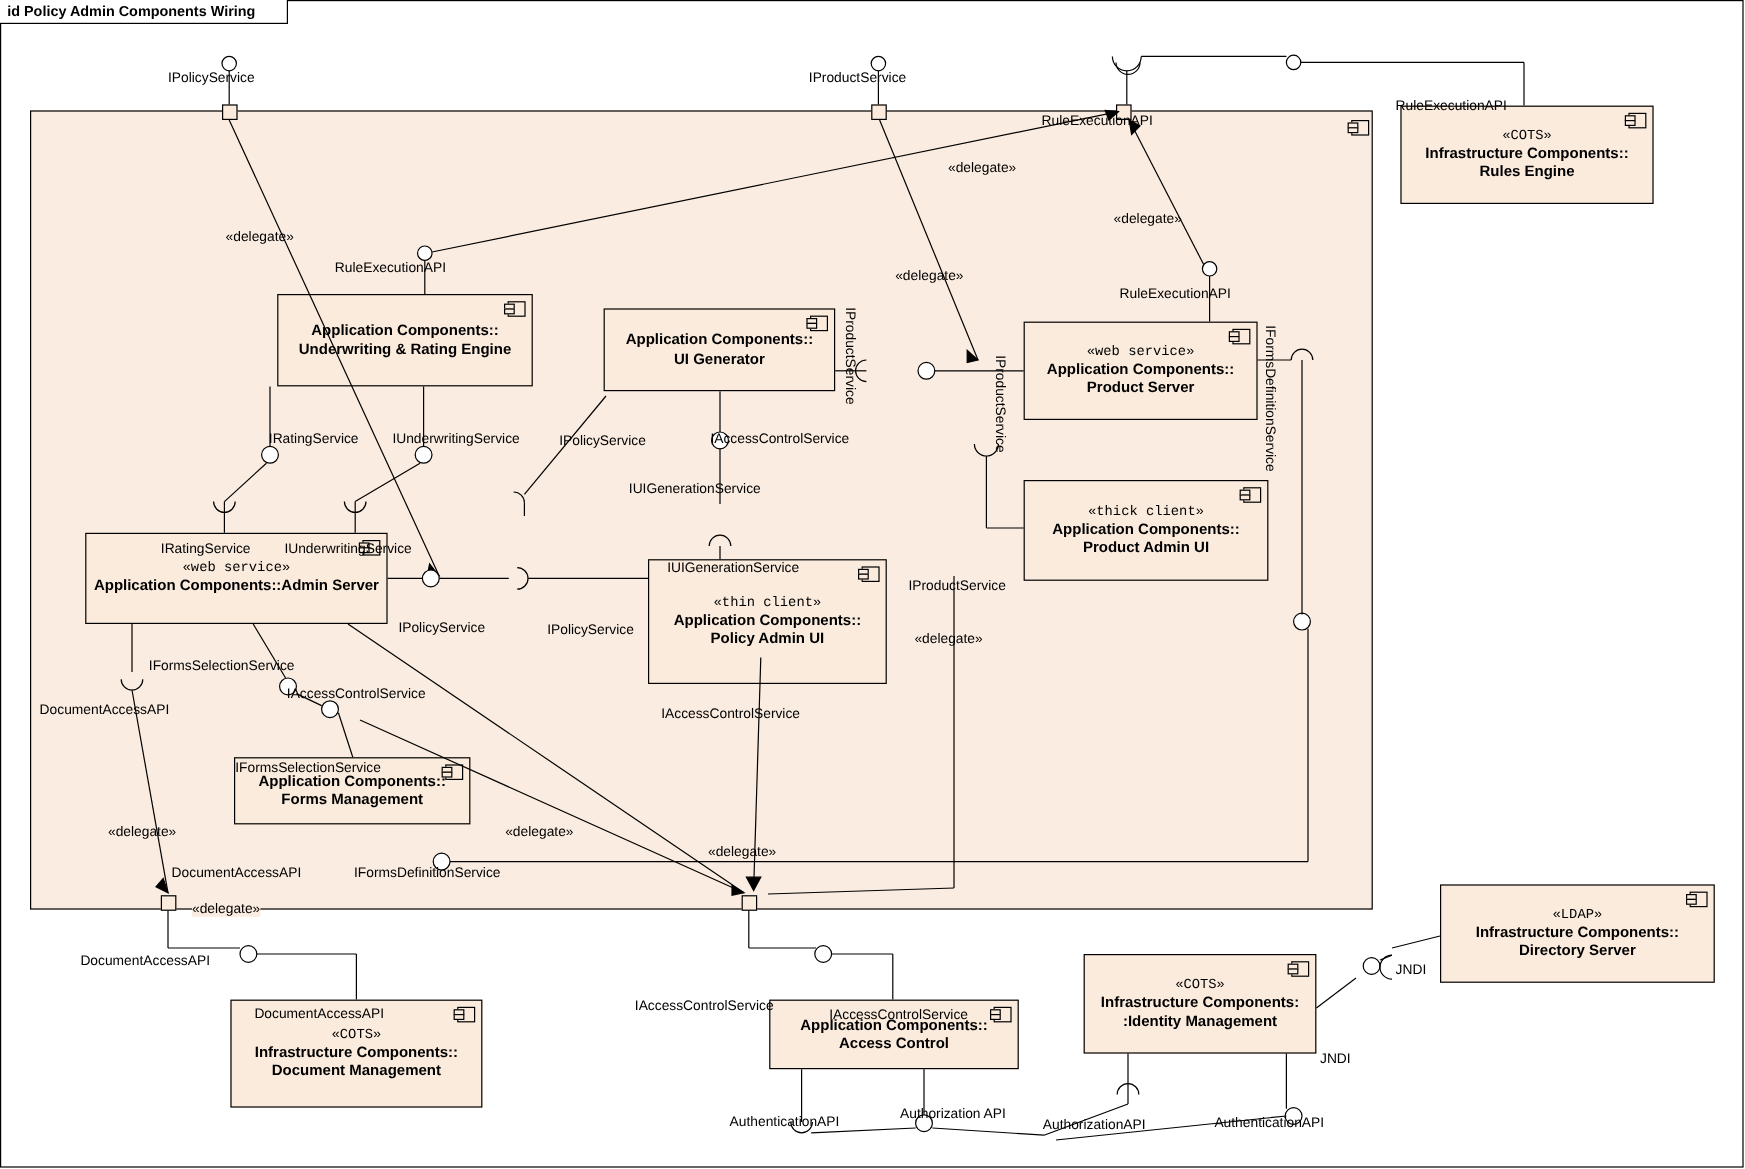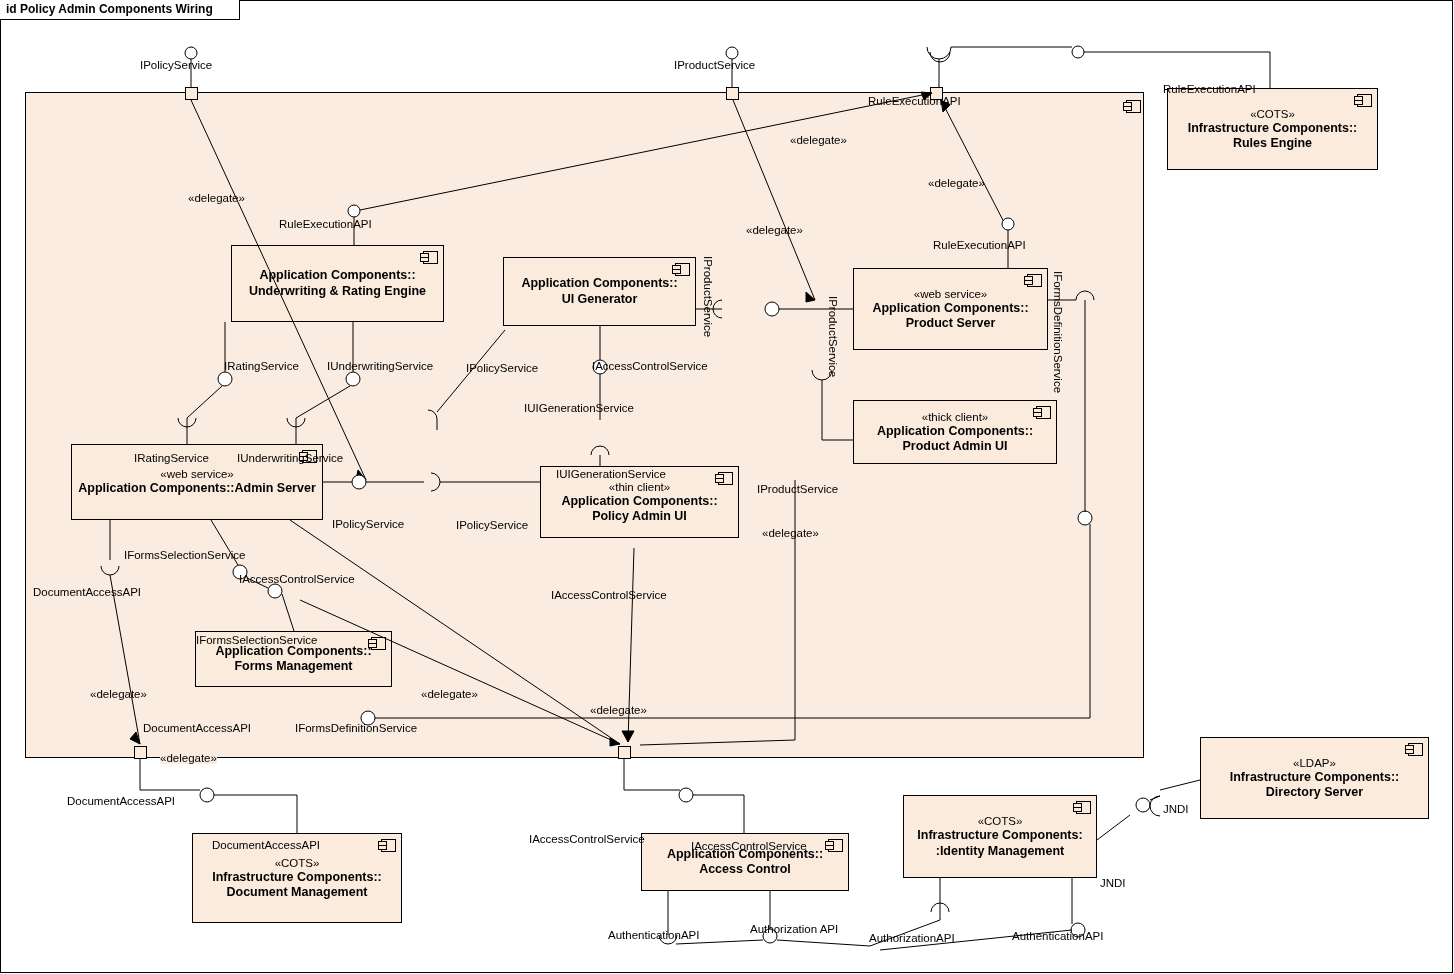--- a/index.html
+++ b/index.html
@@ -10,21 +10,21 @@
     border-top:none;border-left:none;padding:2px 26px 2px 6px;font-size:12px;font-weight:bold;
     color:#000;box-sizing:border-box;text-align:right;}
   .frame-tab:after{content:"";position:absolute;right:-1px;top:-1px;width:0;height:0;
     border-left:14px solid transparent;border-bottom:21px solid transparent;}
   .outer-frame{position:absolute;left:0;top:0;width:1453px;height:973px;border:1px solid #000;box-sizing:border-box;}
   .pkg{position:absolute;background:#faece0;border:1px solid #000;box-sizing:border-box;}
   .pkg-title{position:absolute;width:100%;text-align:center;font-size:12.5px;font-weight:bold;color:#000;}
   .comp{position:absolute;background:#faebdd;border:1.3px solid #000;box-sizing:border-box;
     display:flex;flex-direction:column;align-items:center;justify-content:center;
     font-size:12.5px;font-weight:bold;color:#000;text-align:center;line-height:1.22;}
-  .comp .stereo{font-weight:normal;font-size:11.5px;}
+  .comp .stereo{font-weight:normal;font-size:11.5px;font-family:Liberation Mono, monospace;}
   .comp-icon{position:absolute;right:5px;top:5px;width:13px;height:11px;border:1px solid #000;background:#faebdd;}
   .comp-icon:before,.comp-icon:after{content:"";position:absolute;left:-4px;width:7px;height:3px;border:1px solid #000;background:#faebdd;}
   .comp-icon:before{top:1px;}
   .comp-icon:after{top:5px;}
   .pkg-icon{position:absolute;width:13px;height:11px;border:1px solid #000;background:#faece0;}
   .pkg-icon:before,.pkg-icon:after{content:"";position:absolute;left:-4px;width:7px;height:3px;border:1px solid #000;background:#faece0;}
   .pkg-icon:before{top:1px;}
   .pkg-icon:after{top:5px;}
   .lbl{position:absolute;font-size:11.5px;color:#000;white-space:nowrap;margin-top:28px;}
   .lbl.vert{writing-mode:vertical-rl;}
@@ -66,34 +66,34 @@
     <span class="comp-icon"></span>
   </div>
 
   <div class="comp" style="left:853px;top:268px;width:195px;height:82px;">
     <span class="stereo">«web service»</span>
     <span style="white-space:pre-line;">Application Components::
 Product Server</span>
     <span class="comp-icon"></span>
   </div>
 
-  <div class="comp" style="left:853px;top:400px;width:204px;height:64px;">
+  <div class="comp" style="left:853px;top:400px;width:204px;height:84px;">
     <span class="stereo">«thick client»</span>
     <span style="white-space:pre-line;">Application Components::
 Product Admin UI</span>
     <span class="comp-icon"></span>
   </div>
 
   <div class="comp" style="left:71px;top:444px;width:252px;height:76px;">
     <span class="stereo">«web service»</span>
     <span style="white-space:pre-line;">Application Components::Admin Server</span>
     <span class="comp-icon"></span>
   </div>
 
-  <div class="comp" style="left:540px;top:466px;width:199px;height:72px;">
+  <div class="comp" style="left:540px;top:466px;width:199px;height:104px;">
     <span class="stereo">«thin client»</span>
     <span style="white-space:pre-line;">Application Components::
 Policy Admin UI</span>
     <span class="comp-icon"></span>
   </div>
 
   <div class="comp" style="left:195px;top:631px;width:197px;height:56px;">
     <span style="white-space:pre-line;">Application Components::
 Forms Management</span>
     <span class="comp-icon"></span>

